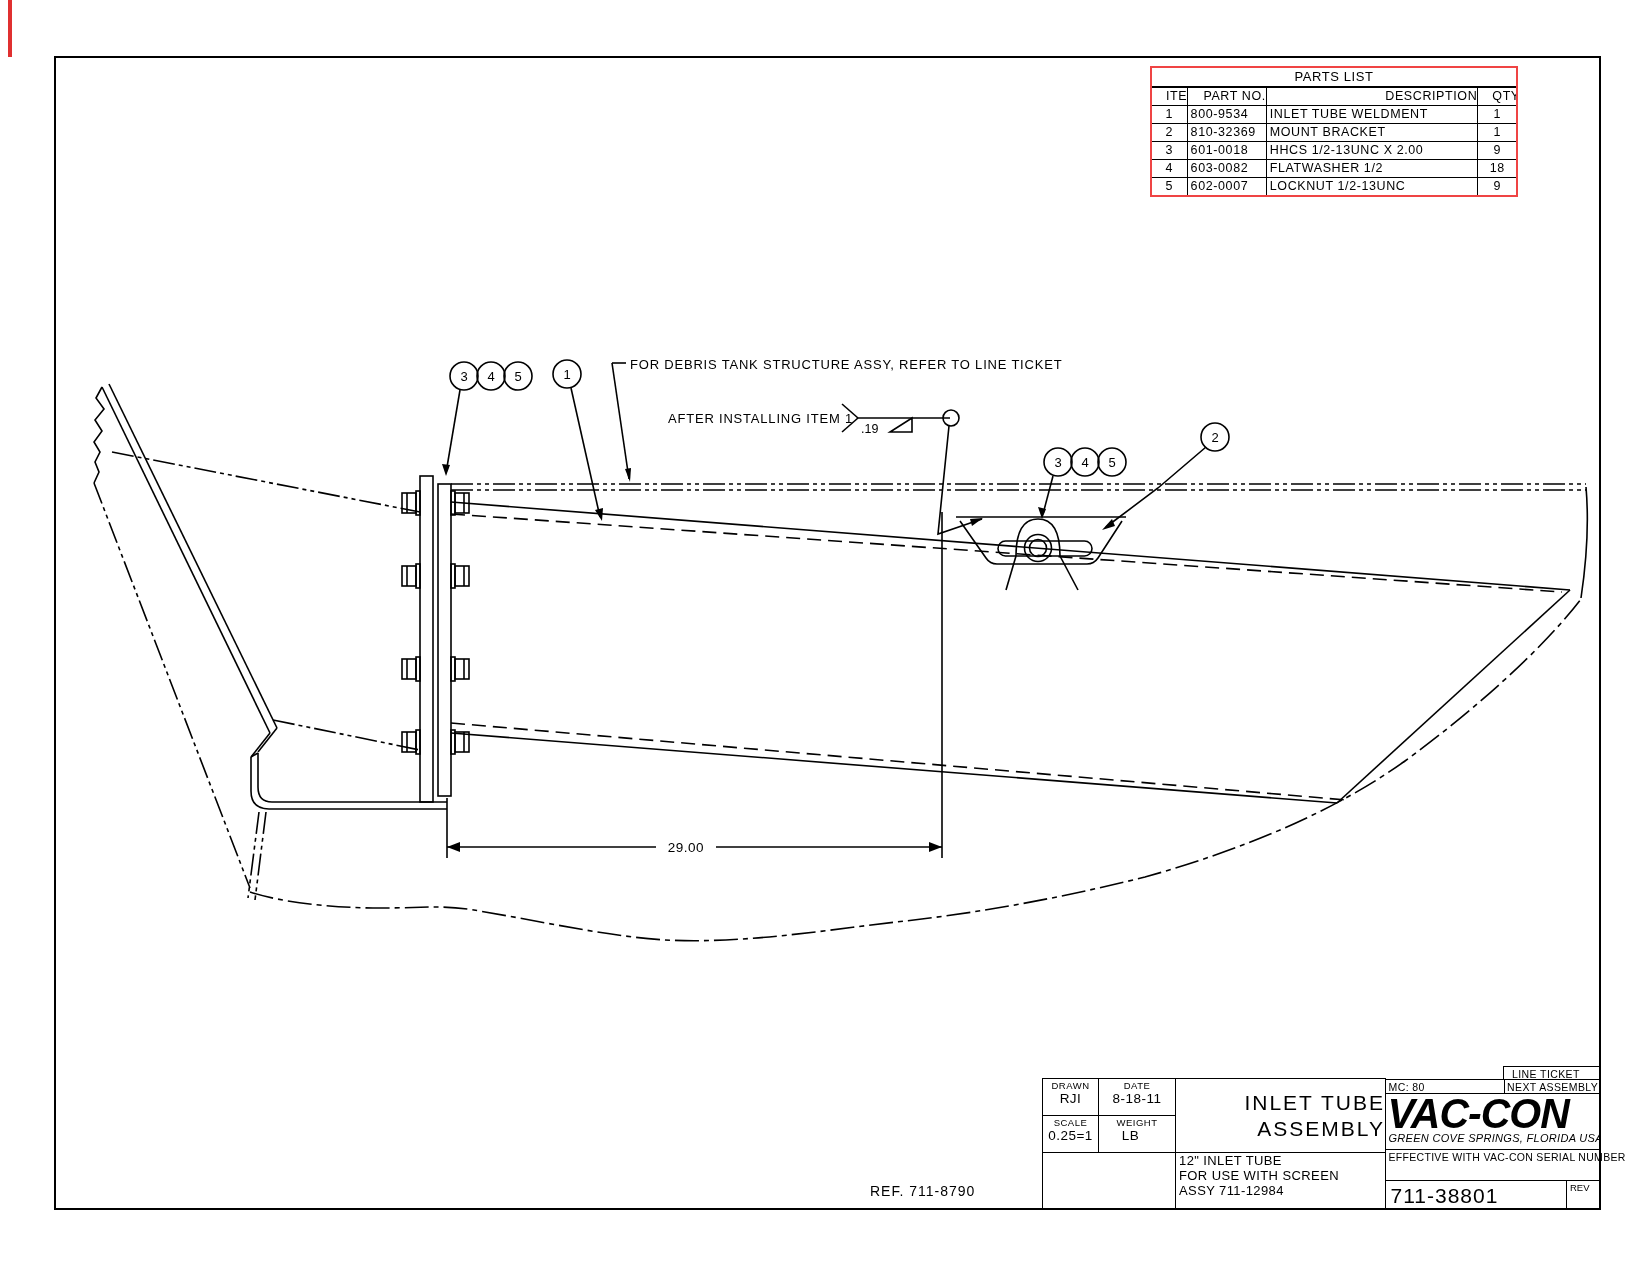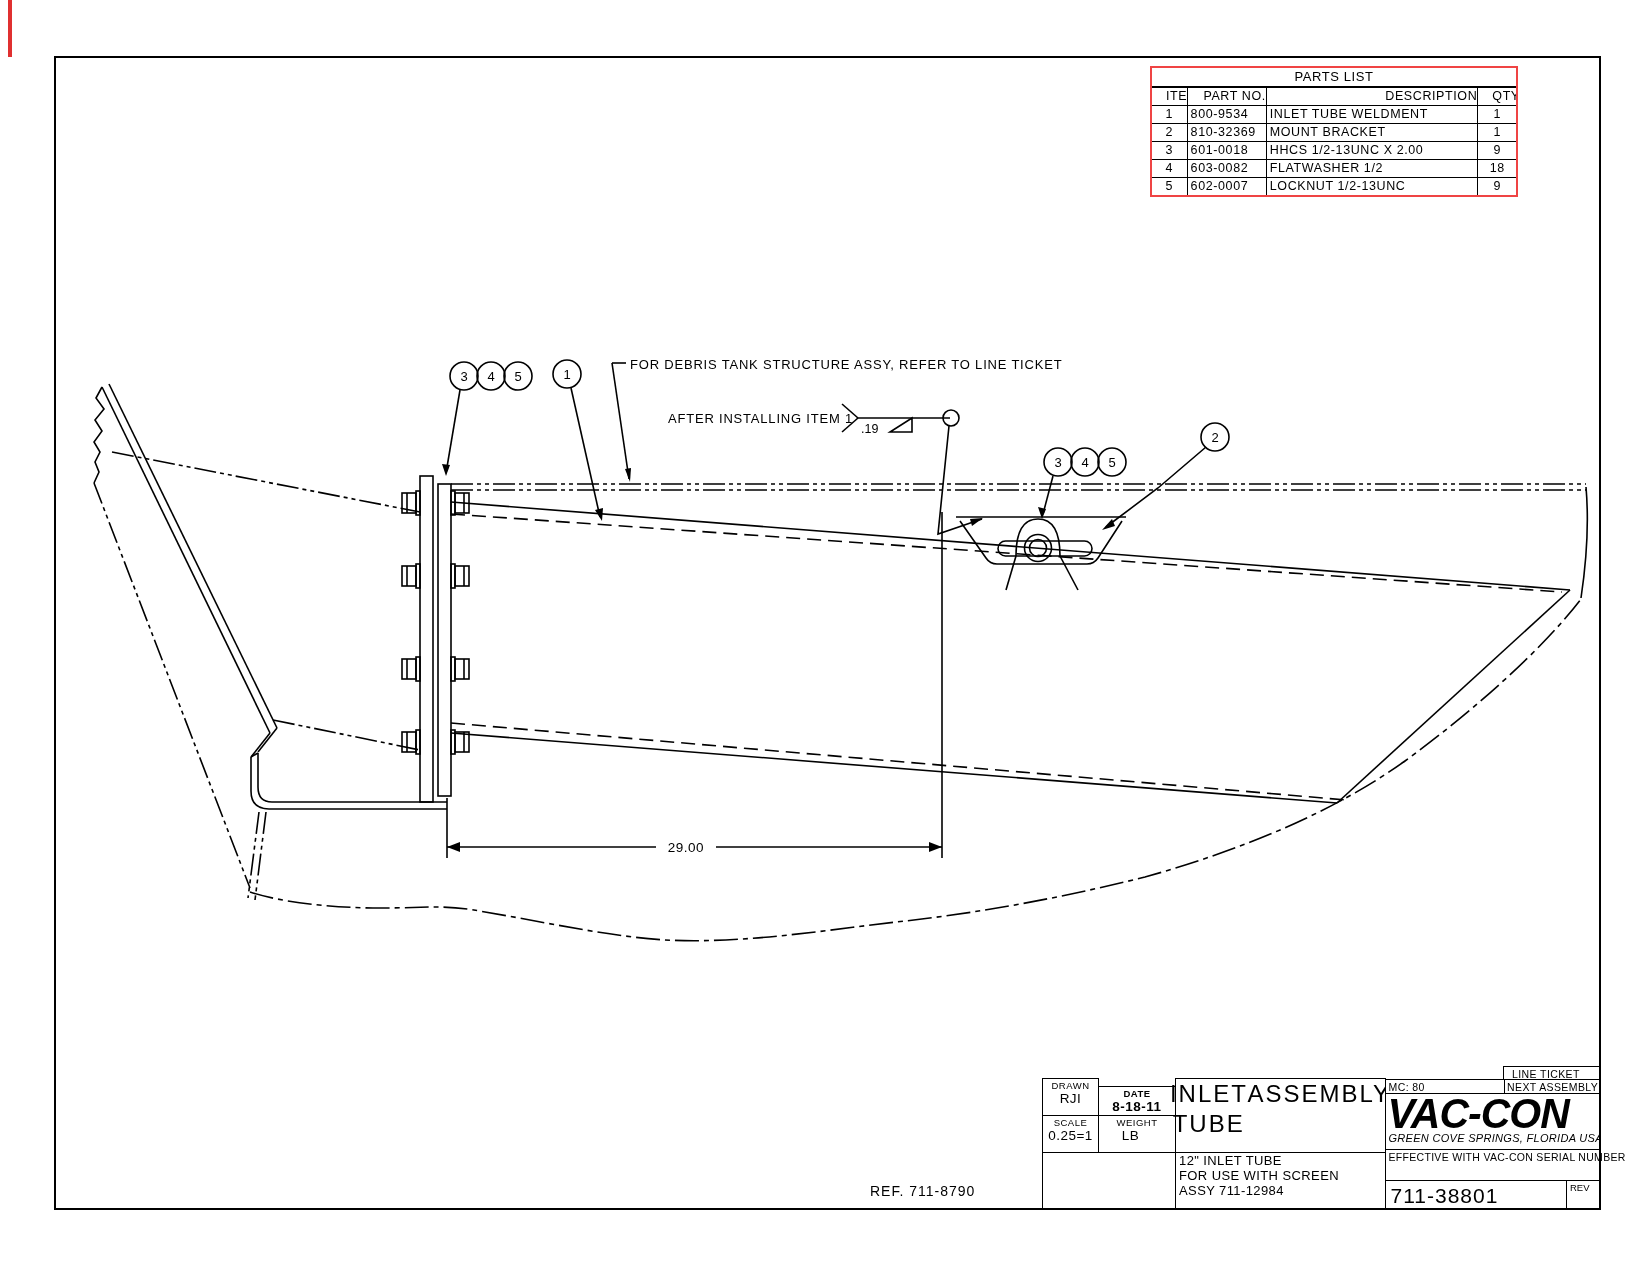--- a/index.html
+++ b/index.html
@@ -26,22 +26,22 @@
   .c-part{width:80px;padding-left:3px;}
   .c-desc{width:214px;padding-left:3px;}
   .c-qty{width:38px;text-align:center;}
   .pl-head .pl-cell{text-align:right;padding-left:14px;}
 
   
   .tb{position:absolute;left:1042px;top:1078px;width:558px;height:131px;box-sizing:border-box;font-size:11px;}
   .tb .cell{position:absolute;border:1.5px solid #000;box-sizing:border-box;background:#fff;}
   .lbl{font-size:9.5px;text-align:center;letter-spacing:0.5px;padding-top:1px;}
   .val{font-size:13.5px;text-align:center;letter-spacing:0.5px;}
-  .tb-title{display:flex;flex-direction:row;justify-content:center;text-align:center;
-            font-size:24px;letter-spacing:2px;line-height:1.25;}
+  .tb-title{display:flex;flex-direction:column;justify-content:center;text-align:right;
+            font-size:21px;letter-spacing:2px;line-height:1.25;}
   .tb-desc{font-size:13px;letter-spacing:0.4px;line-height:1.15;padding:1px 0 0 3px;}
   .vac-top{font-size:10.5px;letter-spacing:0.4px;padding:1px 0 0 3px;white-space:nowrap;}
   .vac-logo-cell{overflow:hidden;}
   .vac-logo{font-size:41px;font-weight:900;font-style:italic;letter-spacing:-1px;
             line-height:0.95;padding-left:2px;transform:scaleY(1.05);white-space:nowrap;}
   .vac-loc{font-size:11px;letter-spacing:0.3px;padding-left:3px;white-space:nowrap;font-style:italic;}
   .vac-eff{font-size:10.5px;letter-spacing:0.3px;padding:1px 0 0 3px;white-space:nowrap;}
   .dwg-no{font-size:21px;letter-spacing:1px;padding:3px 0 0 5px;}
   .rev-lbl{font-size:9.5px;padding:1px 0 0 3px;}
   .ref-note{position:absolute;left:870px;top:1183px;font-size:14px;letter-spacing:1px;}
@@ -252,21 +252,21 @@
       <div class="pl-cell c-qty">9</div>
     </div>
   </div>
 
   <div class="tb">
 
     <div class="cell" style="left:0;top:0;width:57px;height:38px;">
       <div class="lbl">DRAWN</div>
       <div class="val">RJI</div>
     </div>
-    <div class="cell" style="left:55.5px;top:8px;width:79px;height:38px;font-weight:bold;">
+    <div class="cell" style="left:55.5px;top:0;width:79px;height:38px;">
       <div class="lbl">DATE</div>
       <div class="val">8-18-11</div>
     </div>
 
     <div class="cell" style="left:0;top:36.5px;width:57px;height:39px;">
       <div class="lbl">SCALE</div>
       <div class="val">0.25=1</div>
     </div>
     <div class="cell" style="left:55.5px;top:36.5px;width:79px;height:39px;">
       <div class="lbl">WEIGHT</div>

